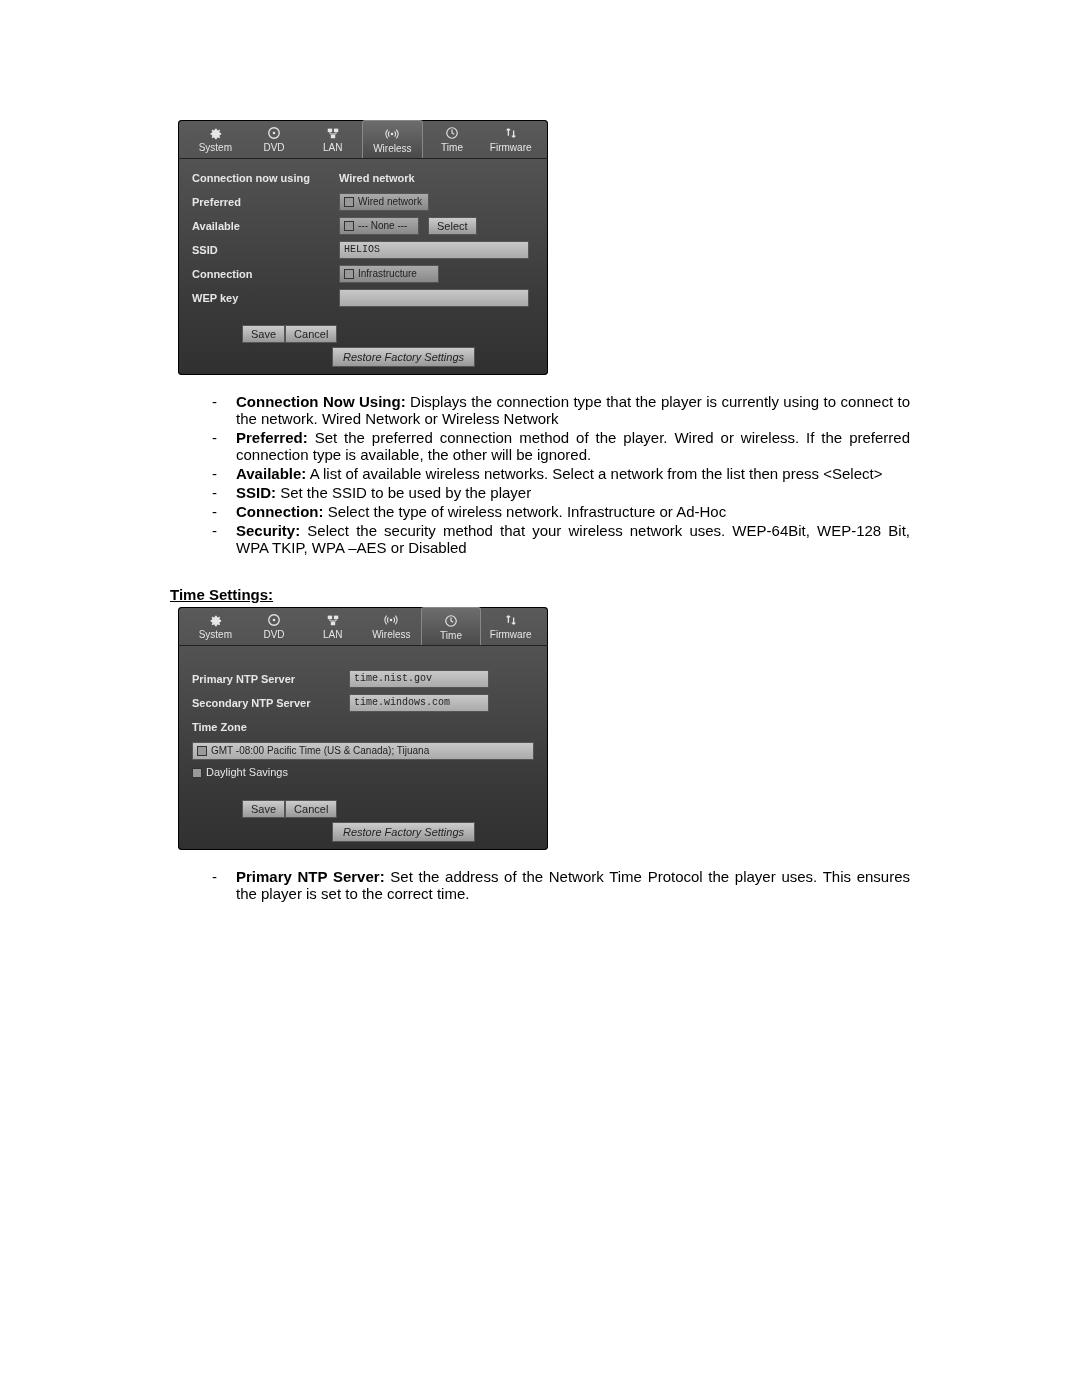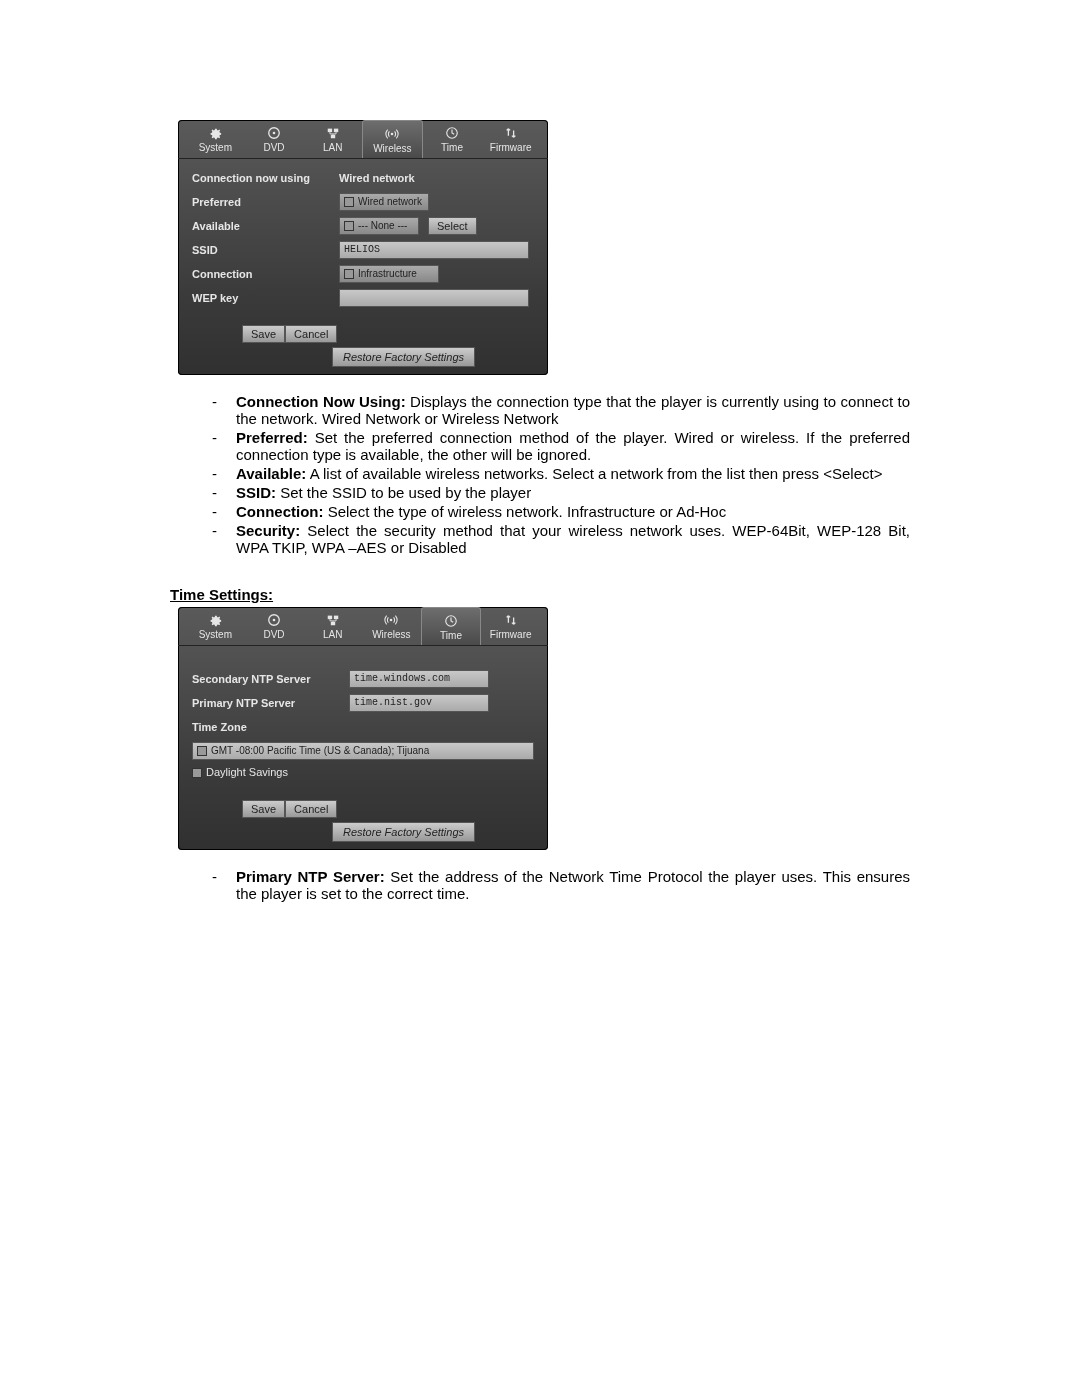--- a/index.html
+++ b/index.html
@@ -325,26 +325,26 @@
       <div class="tab">
         <svg viewBox="0 0 16 16">
             <path d="M5 3v8M5 3l-2 2M5 3l2 2M11 13V5M11 13l-2-2M11 13l2-2" stroke="#e6e6e6" stroke-width="1.5" fill="none"></path>
           </svg>
         <span>Firmware</span>
       </div>
     </div>
 
     <div class="formarea" style="padding-top:24px">
       <div class="row">
+        <span class="lbln">Primary NTP Server</span>
+        <span class="field-input" style="width:130px">time.nist.gov</span>
+      </div>
+      <div class="row">
         <span class="lbln">Secondary NTP Server</span>
         <span class="field-input" style="width:130px">time.windows.com</span>
-      </div>
-      <div class="row">
-        <span class="lbln">Primary NTP Server</span>
-        <span class="field-input" style="width:130px">time.nist.gov</span>
       </div>
       <div class="row">
         <span class="lbln">Time Zone</span>
       </div>
       <div class="row">
         <span class="fullinput"><span class="cb"></span><span>GMT -08:00 Pacific Time (US &amp; Canada); Tijuana</span></span>
       </div>
       <div class="cbrow">
         <span class="cb"></span>
         <span>Daylight Savings</span>

